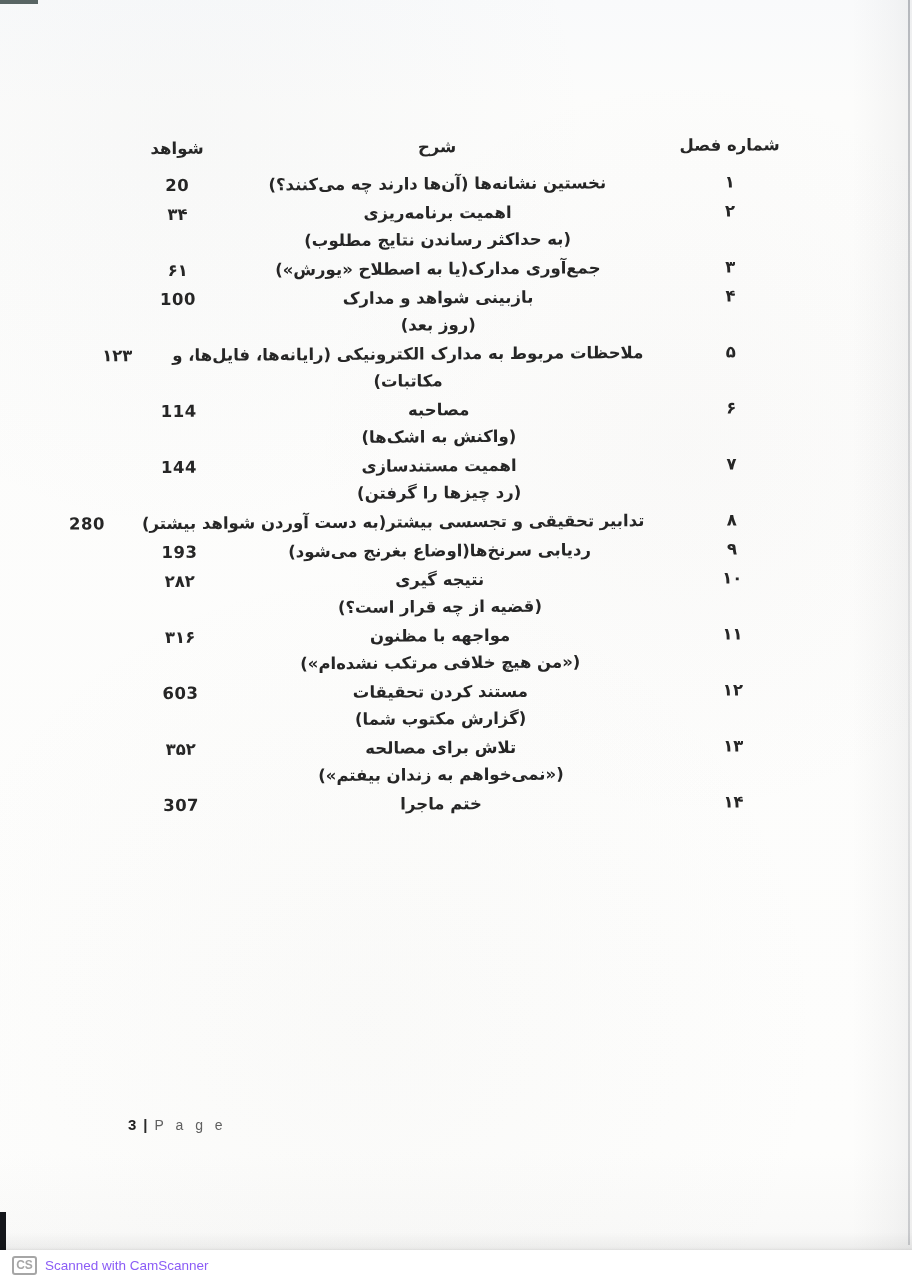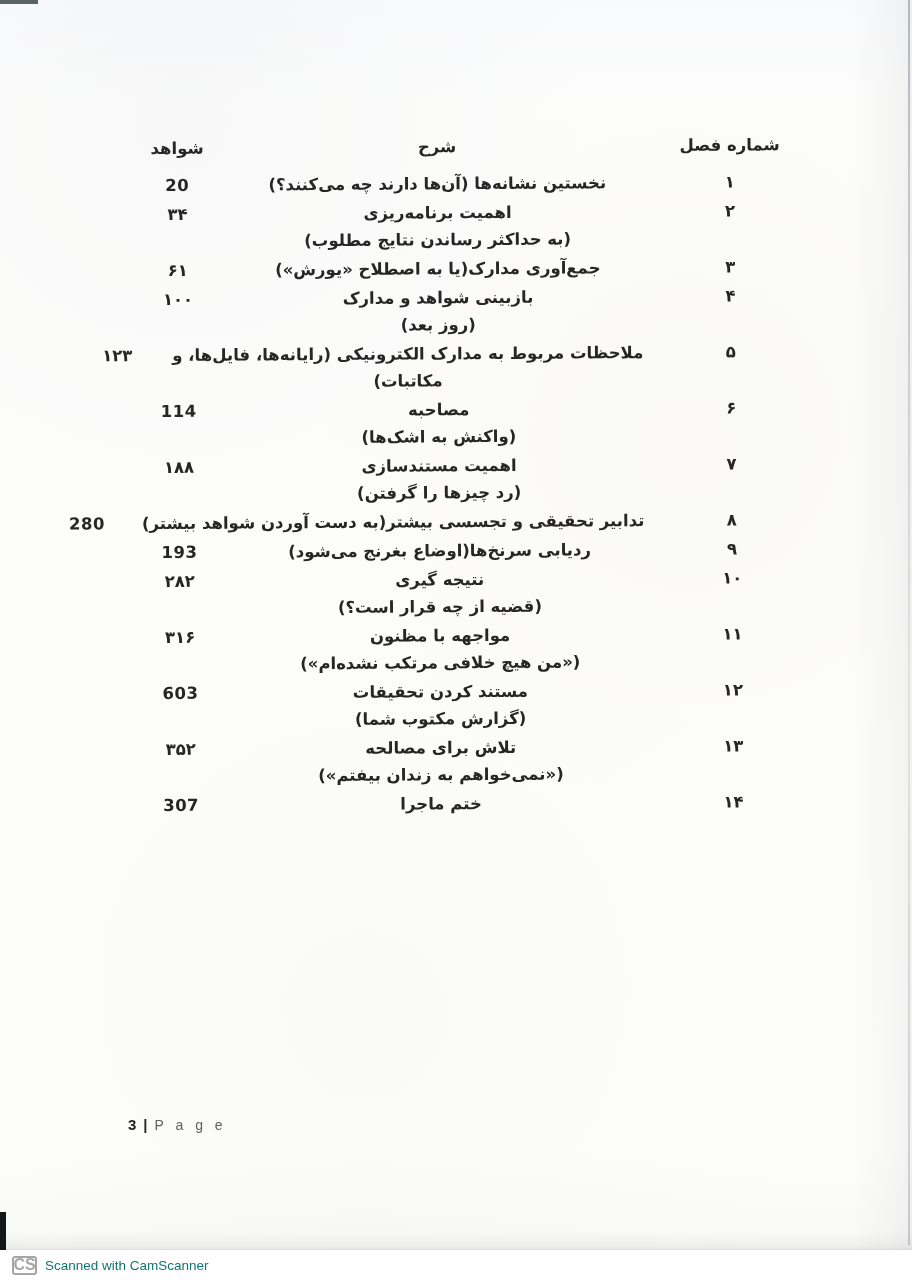--- a/index.html
+++ b/index.html
@@ -131,31 +131,31 @@
     padding-left: 12px;
     box-sizing: border-box;
     gap: 8px;
   }
   .cs-badge {
     width: 21px; height: 15px;
     border: 2px solid #a6a6a6;
     border-radius: 3px;
     color: #a6a6a6;
     font-family: "Liberation Sans", sans-serif;
-    font-size: 16px;
+    font-size: 12px;
     font-weight: bold;
     display: flex;
     align-items: center;
     justify-content: center;
     flex: 0 0 auto;
   }
   .scanner-label {
     font-family: "Liberation Sans", sans-serif;
     font-size: 13.5px;
-    color: #0f766e;
+    color: #8b5cf6;
   }
 </style>
 </head>
 <body>
 
 <div class="scan-page">
   <div class="edge-shade-right"></div>
   <div class="edge-line-right"></div>
   <div class="corner-mark-top"></div>
   <div class="sliver-bottom-left"></div>
@@ -194,21 +194,21 @@
     </div>
     <div class="col-page">۶۱</div>
   </div>
 
   <div class="toc-grid-row toc-row">
     <div class="col-chapter">۴</div>
     <div class="col-desc">
       <div class="title">بازبینی شواهد و مدارک</div>
       <div class="subtitle">(روز بعد)</div>
     </div>
-    <div class="col-page">۱۰۰</div>
+    <div class="col-page">100</div>
   </div>
 
   <div class="toc-grid-row toc-row">
     <div class="col-chapter">۵</div>
     <div class="col-desc">
       <div class="title">ملاحظات مربوط به مدارک الکترونیکی (رایانه‌ها، فایل‌ها، و</div>
       <div class="subtitle">مکاتبات)</div>
     </div>
     <div class="col-page">۱۲۳</div>
   </div>
@@ -221,21 +221,21 @@
     </div>
     <div class="col-page">114</div>
   </div>
 
   <div class="toc-grid-row toc-row">
     <div class="col-chapter">۷</div>
     <div class="col-desc">
       <div class="title">اهمیت مستندسازی</div>
       <div class="subtitle">(رد چیزها را گرفتن)</div>
     </div>
-    <div class="col-page">۱۸۸</div>
+    <div class="col-page">144</div>
   </div>
 
   <div class="toc-grid-row toc-row">
     <div class="col-chapter">۸</div>
     <div class="col-desc">
       <div class="title">تدابیر تحقیقی و تجسسی بیشتر(به دست آوردن شواهد بیشتر)</div>
 
     </div>
     <div class="col-page">280</div>
   </div>

